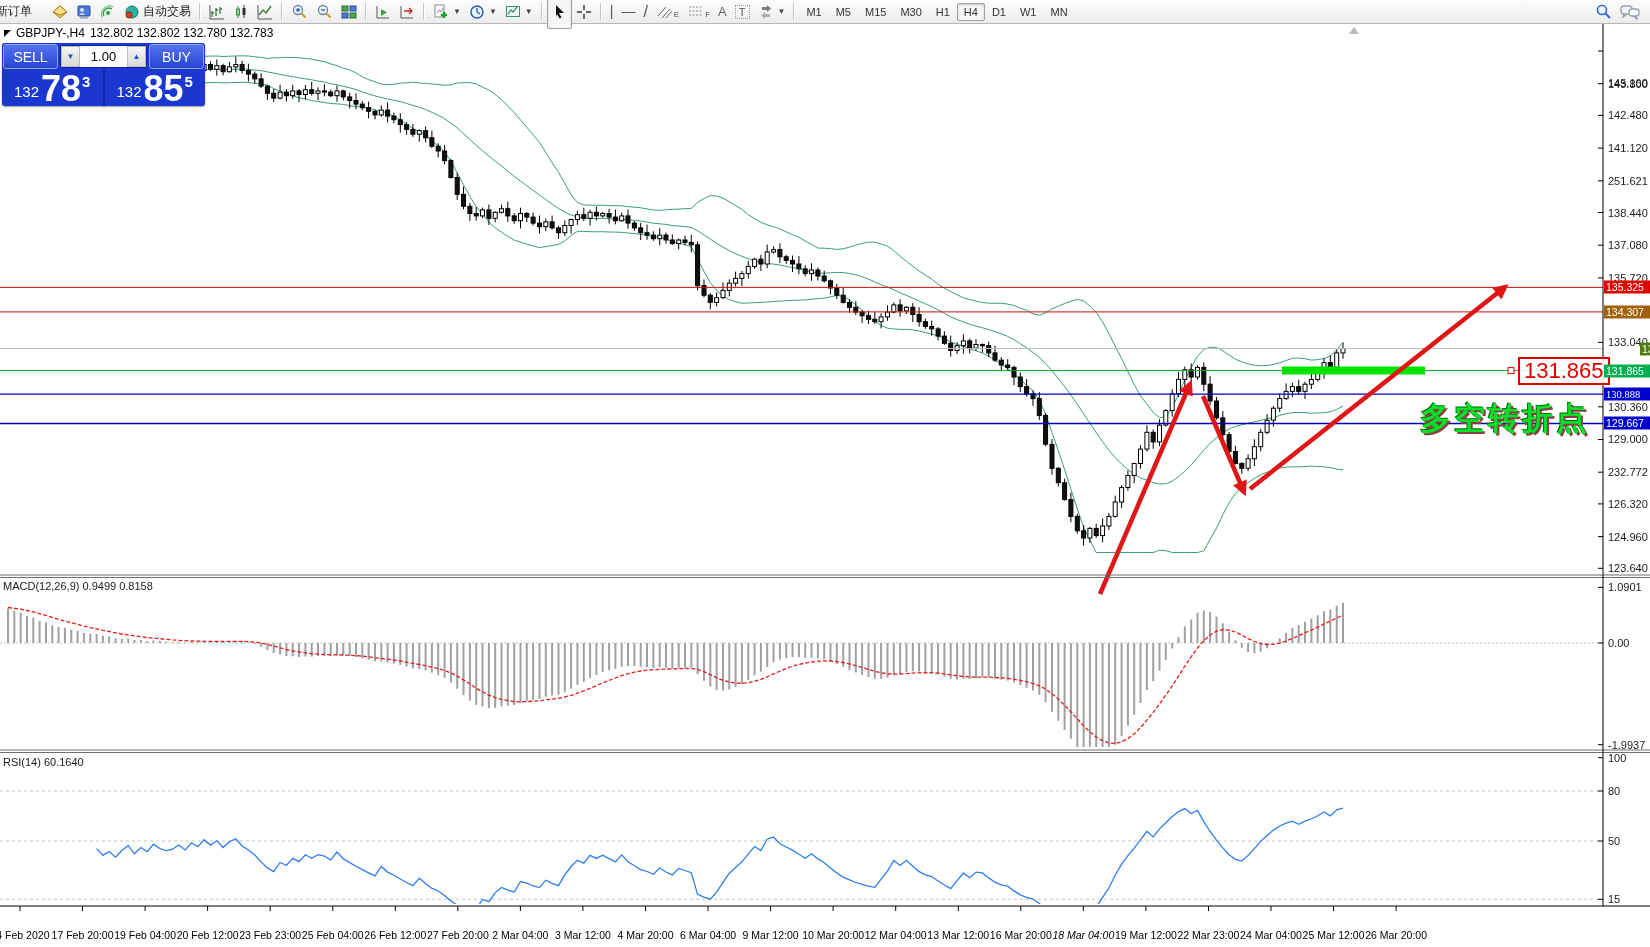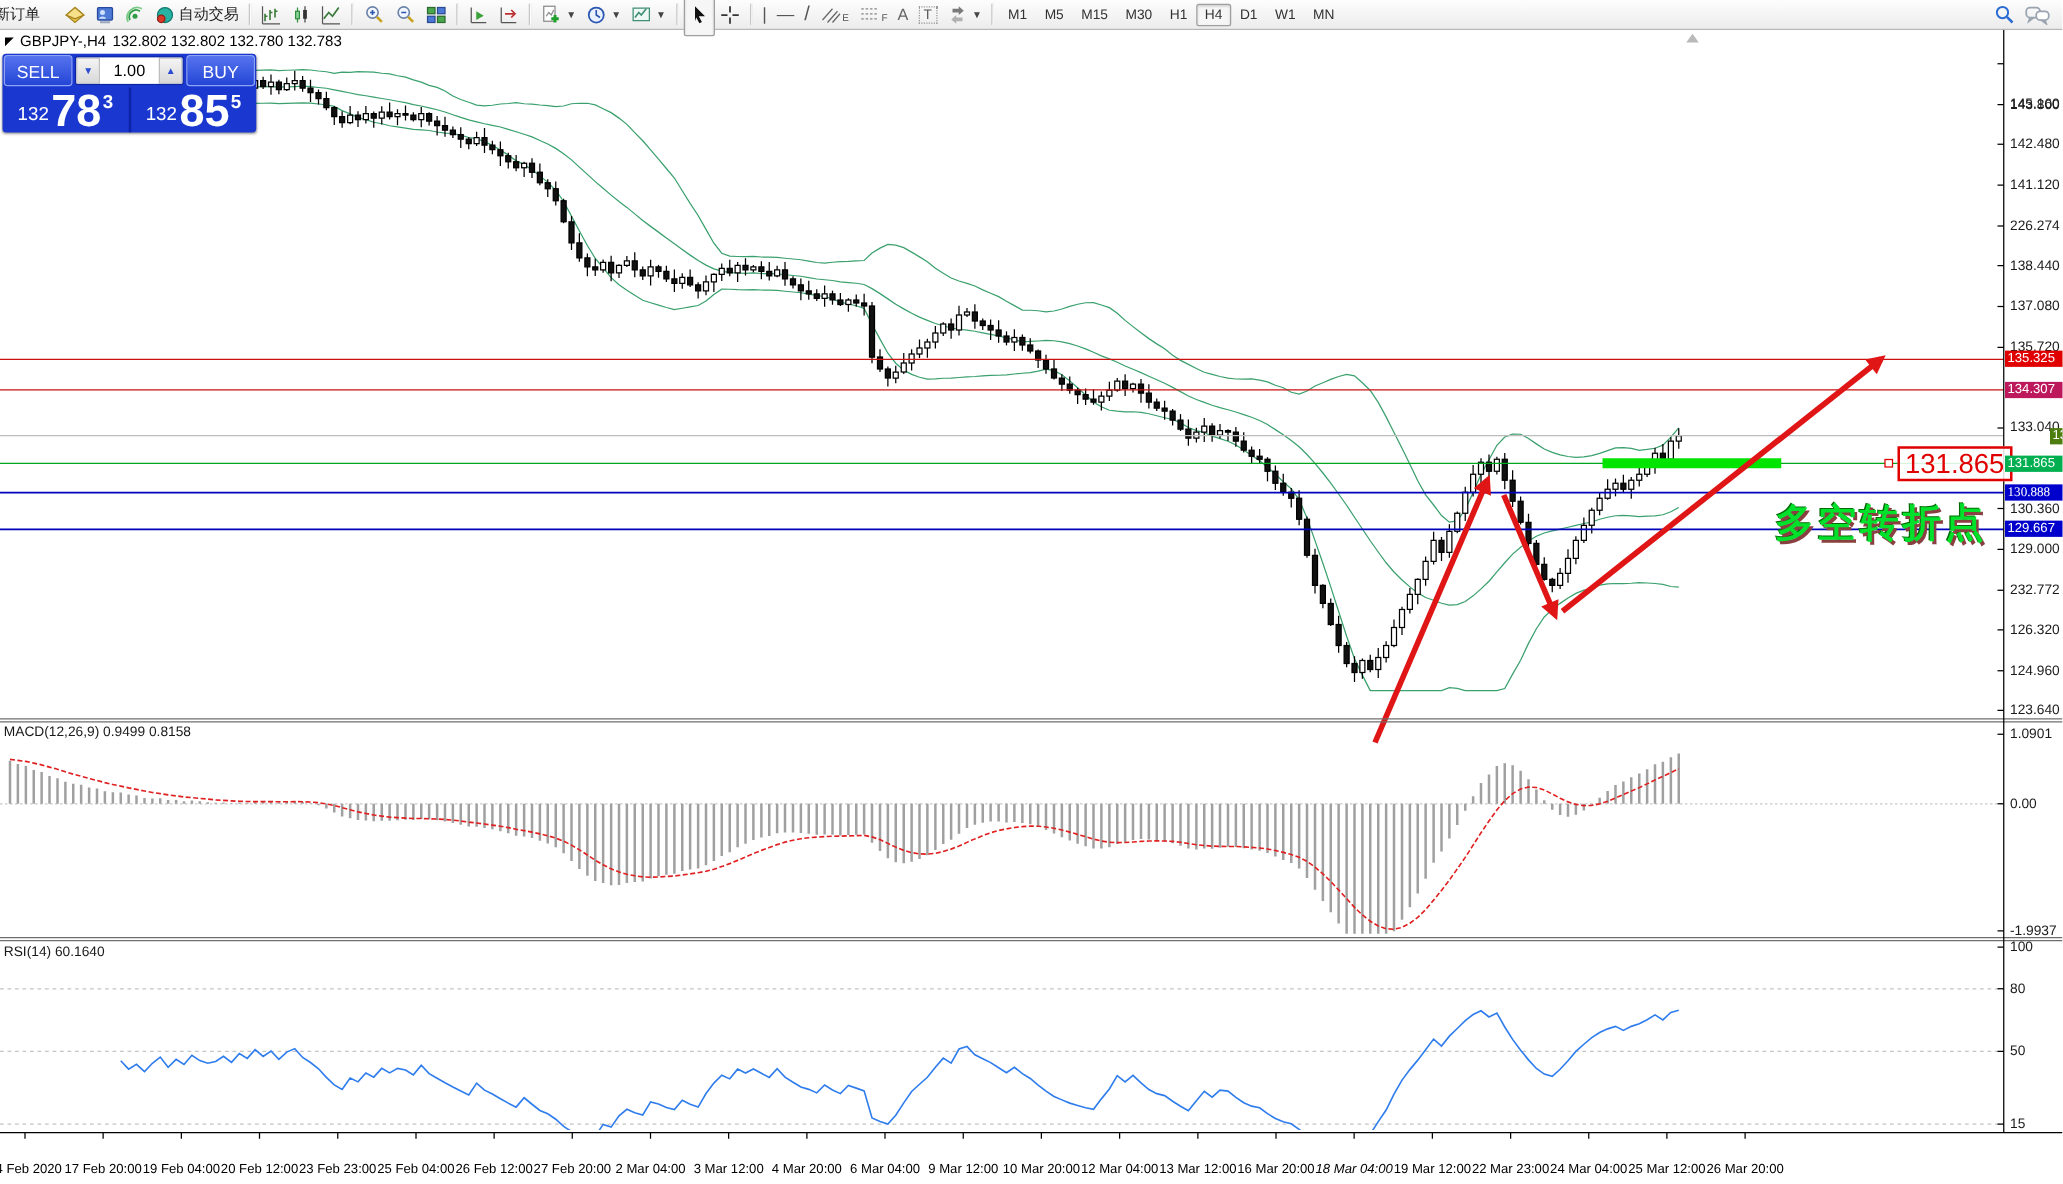--- a/index.html
+++ b/index.html
@@ -1016,40 +1016,40 @@
 <div class="indlabel" style="top:756px">RSI(14) 60.1640</div>
 
 <div id="cn-note">多空转折点</div>
 <div id="price-callout" style="top: 356.612px;">131.865</div>
 
 <div id="price-axis">
     <div class="tick" style="top: 28px; margin-top: 32px;">145.160</div>
     <div class="tick" style="top: 60.6944px;">143.800</div>
     <div class="tick" style="top: 92.4272px;">142.480</div>
     <div class="tick" style="top: 125.122px;">141.120</div>
-    <div class="tick" style="top: 157.816px;">226.274</div>
+    <div class="tick" style="top: 157.816px;">251.621</div>
     <div class="tick" style="top: 189.549px;">138.440</div>
     <div class="tick" style="top: 222.243px;">137.080</div>
     <div class="tick" style="top: 254.938px;">135.720</div>
     <div class="tick" style="top: 319.365px;">133.040</div>
     <div class="tick" style="top: 383.792px;">130.360</div>
     <div class="tick" style="top: 416.486px;">129.000</div>
     <div class="tick" style="top: 449.181px;">232.772</div>
     <div class="tick" style="top: 480.914px;">126.320</div>
     <div class="tick" style="top: 513.608px;">124.960</div>
     <div class="tick" style="top: 545.341px;">123.640</div>
     <div class="tick" style="top: 564.405px;">1.0901</div>
     <div class="tick" style="top: 620px;">0.00</div>
     <div class="tick" style="top: 721.679px;">-1.9937</div>
     <div class="tick" style="top: 734.667px;">100</div>
     <div class="tick" style="top: 768px;">80</div>
     <div class="tick" style="top: 818px;">50</div>
     <div class="tick" style="top: 876.333px;">15</div>
     <div class="pmark" style="top: 264.433px; background: rgb(224, 0, 0);">135.325</div>
-    <div class="pmark" style="top: 288.906px; background: #be185d;">134.307</div>
+    <div class="pmark" style="top: 288.906px; background: #a16207;">134.307</div>
     <div class="pmark" style="top: 325.543px; background: #4d7c0f; margin-left: 36px;">132.783</div>
     <div class="pmark" style="top: 347.612px; background: rgb(0, 176, 80);">131.865</div>
     <div class="pmark" style="top: 371.099px; background: rgb(0, 0, 204); font-family: Liberation Serif, serif;">130.888</div>
     <div class="pmark" style="top: 400.452px; background: rgb(0, 0, 204);">129.667</div>
   </div>
 <div id="time-axis">
     <div class="tlabel" style="left: 20px; top: 22px;">14 Feb 2020</div>
     <div class="tlabel" style="left: 82.55px; top: 22px;">17 Feb 20:00</div>
     <div class="tlabel" style="left: 145.1px; top: 22px;">19 Feb 04:00</div>
     <div class="tlabel" style="left: 207.65px; top: 22px;">20 Feb 12:00</div>

